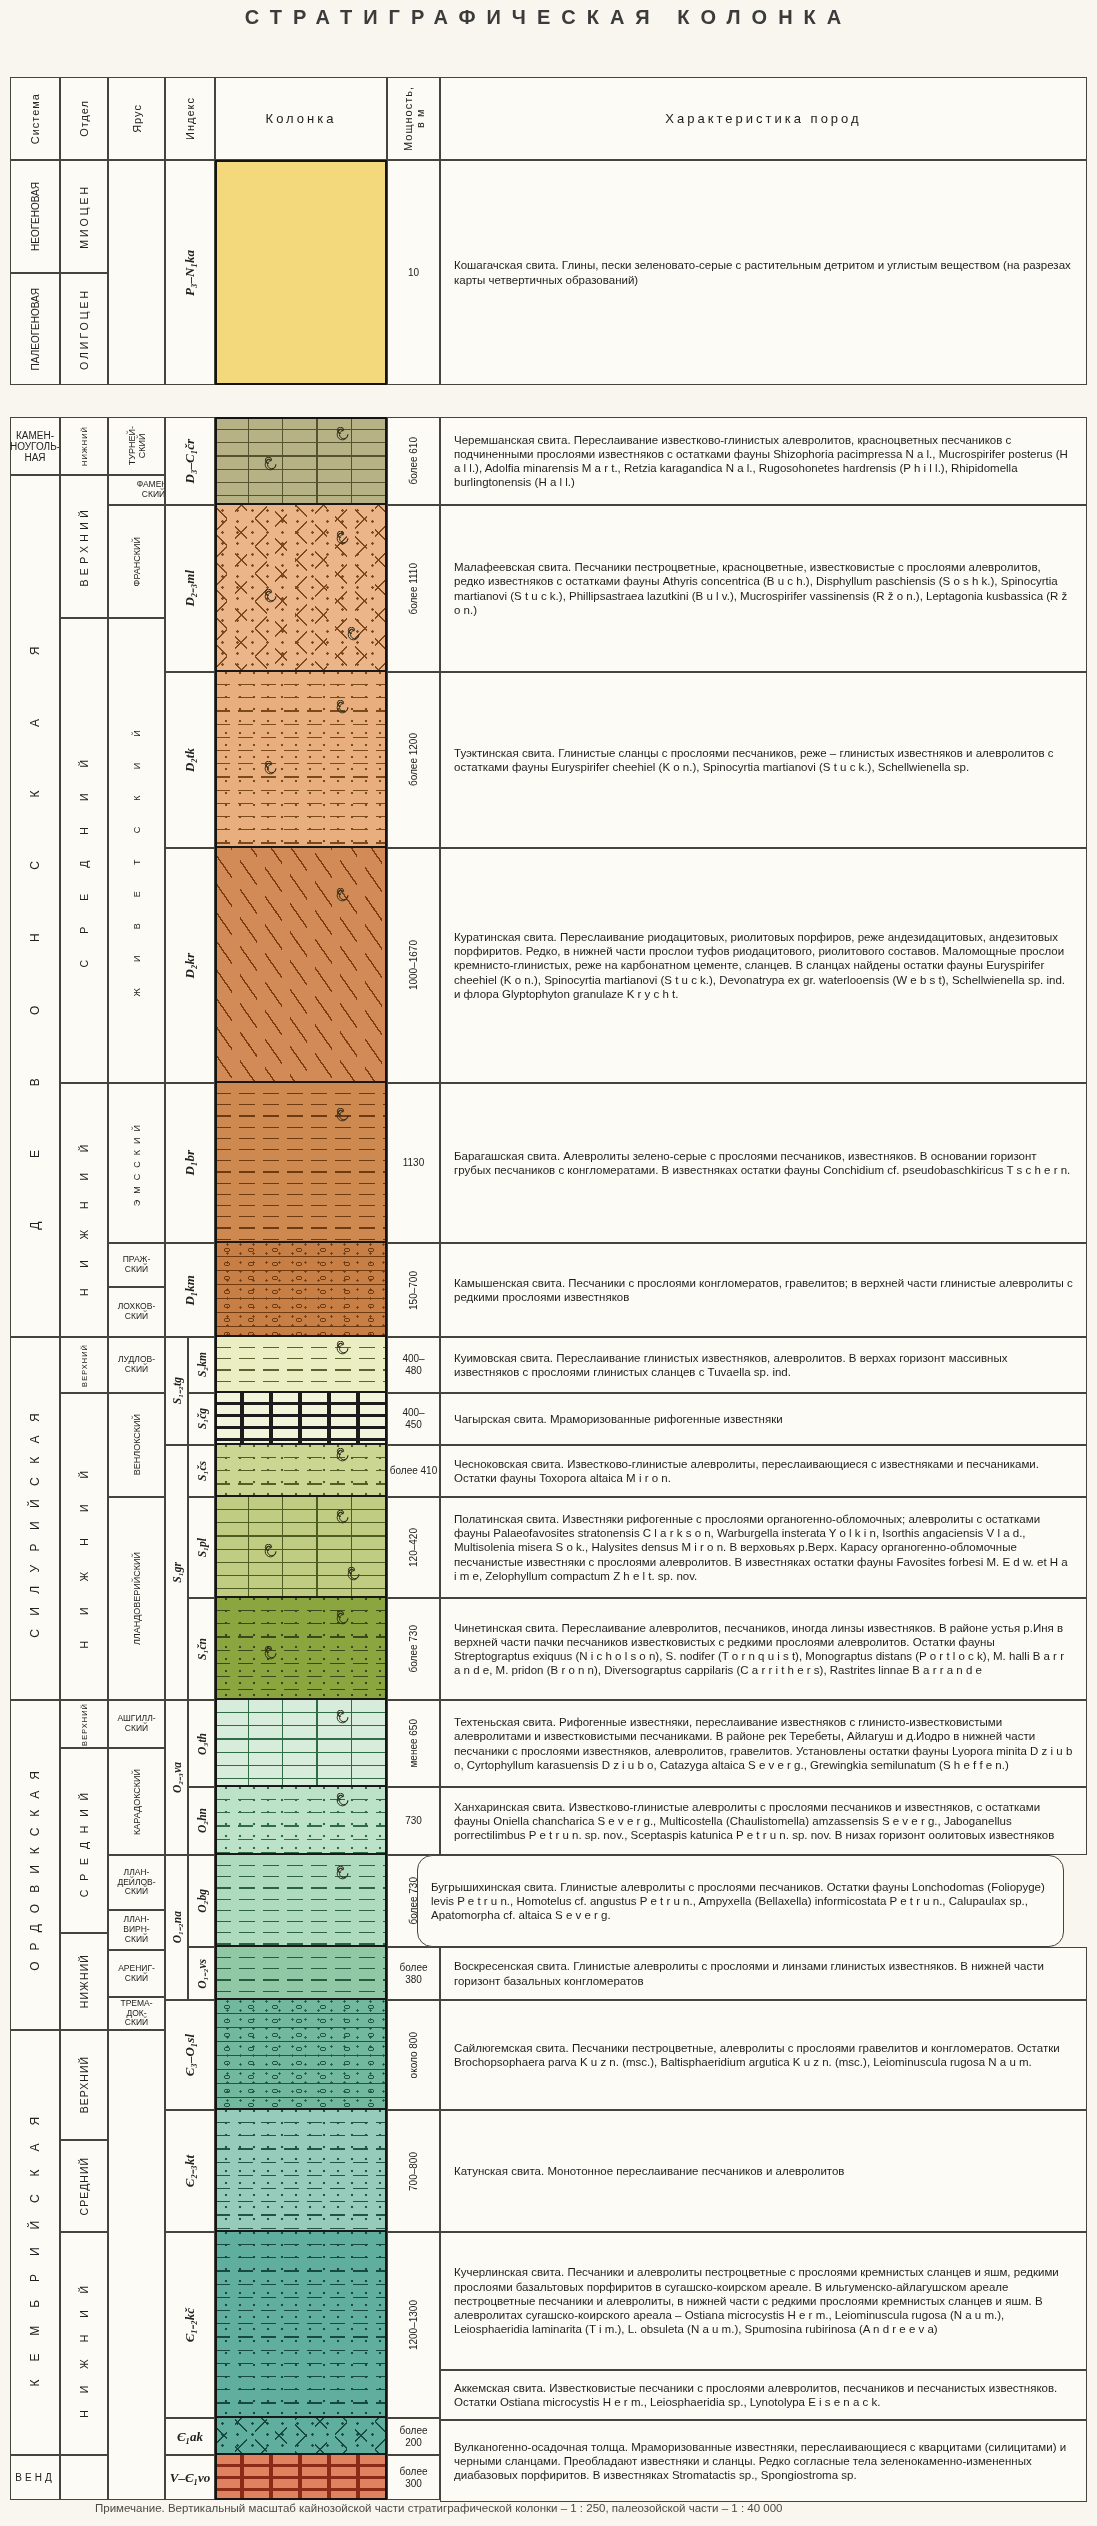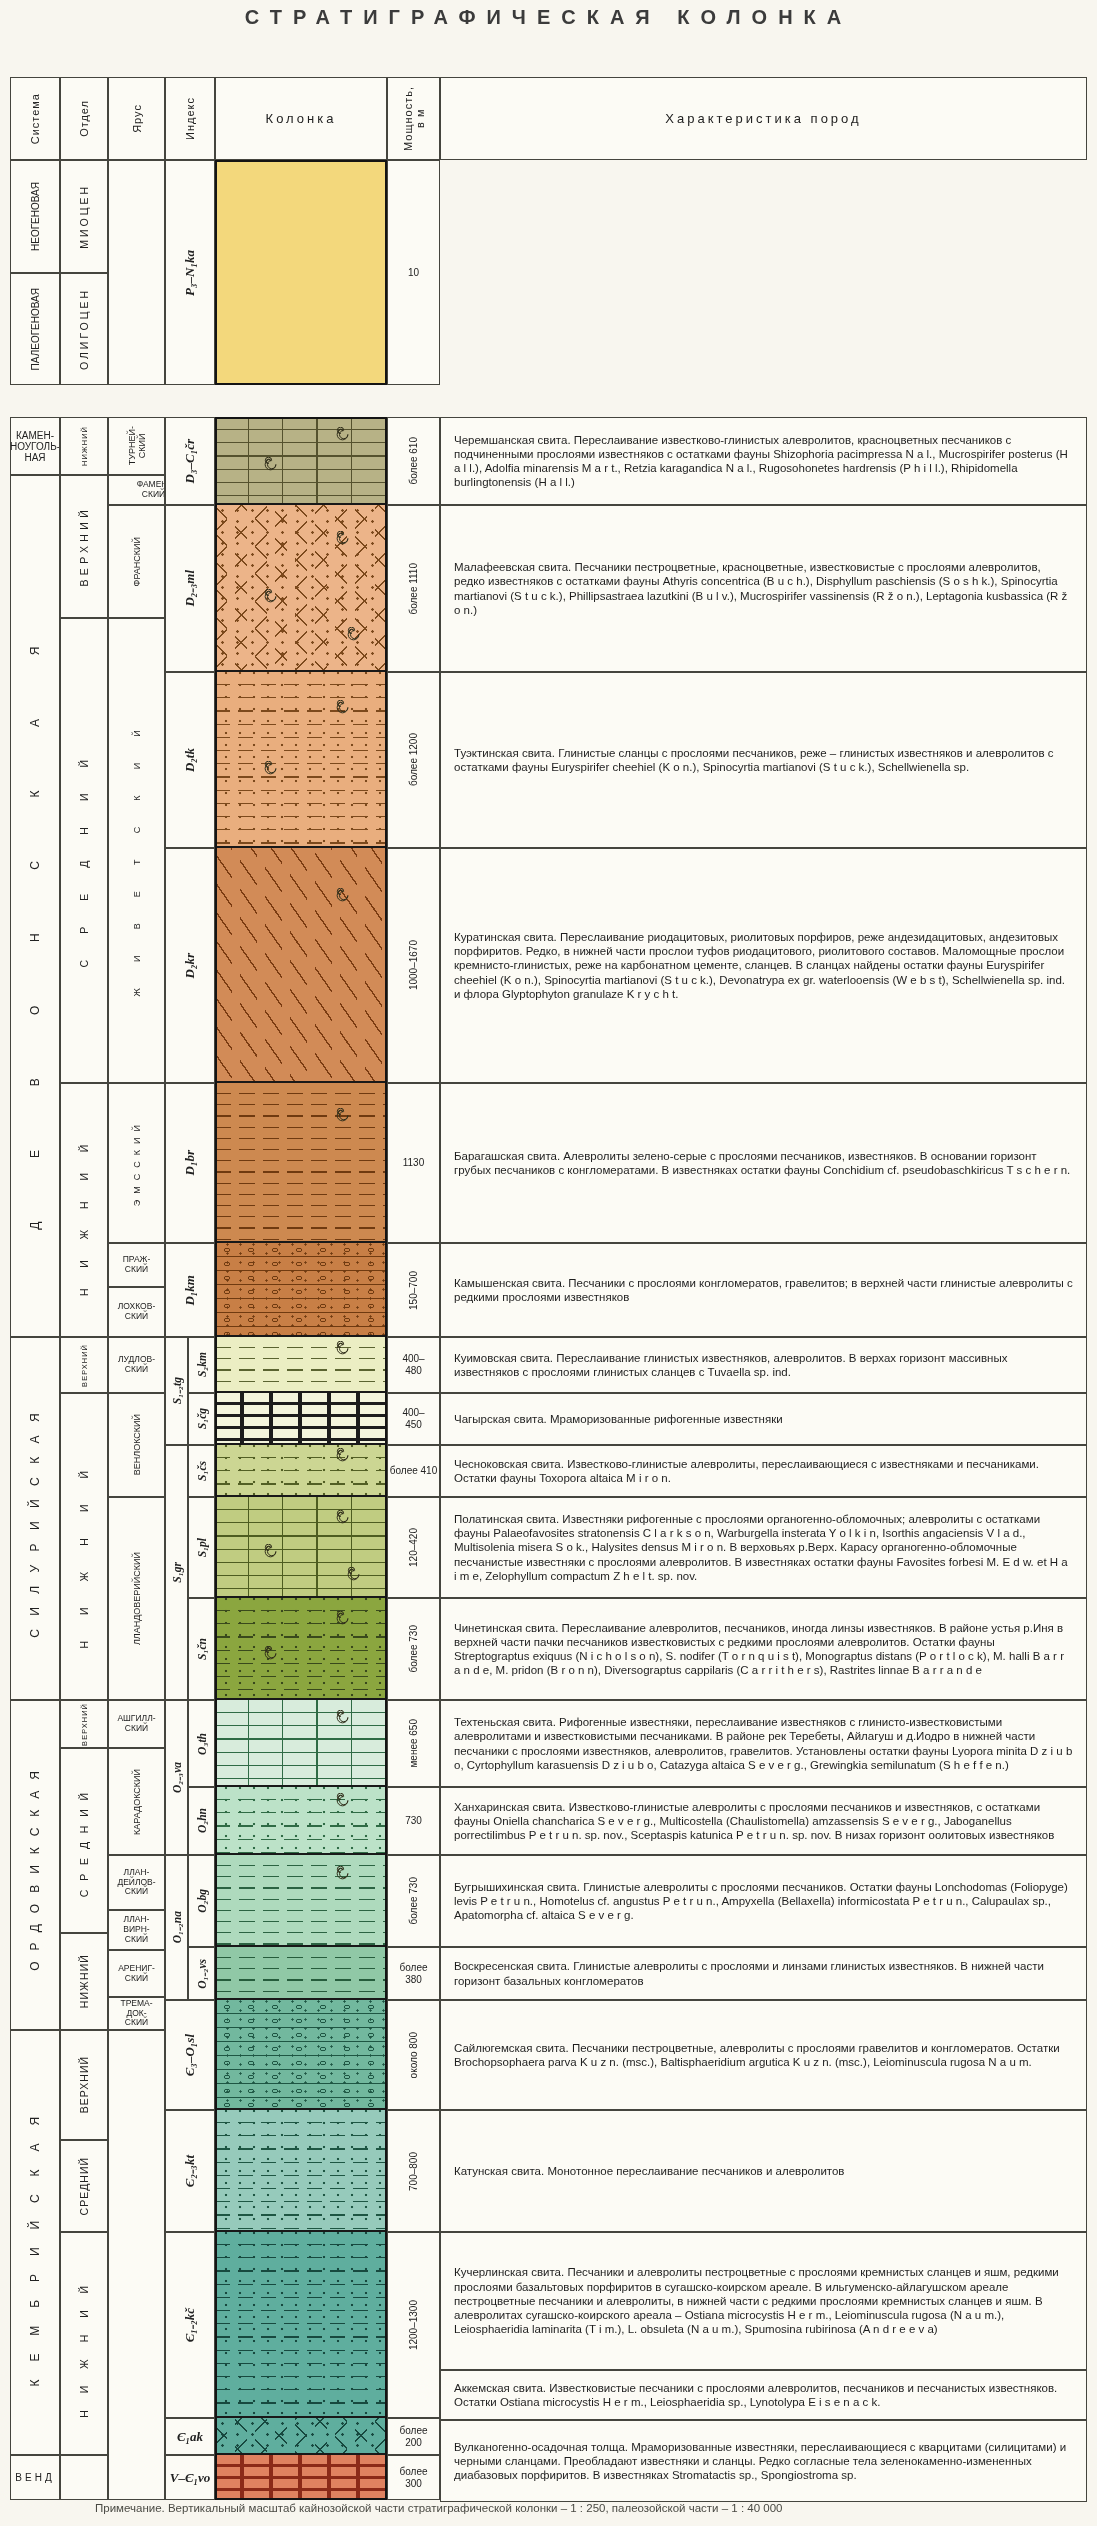--- a/index.html
+++ b/index.html
@@ -108,20 +108,23 @@
     <div class="cell yar" style="left:98px;top:83px;width:57px;height:225px">
         <span></span>
       </div>
     <div class="cell idx vt" style="left:155px;top:83px;width:50px;height:225px">
         <span>P₃–N₁ka</span>
       </div>
     <div class="czkol" style="background: rgb(243, 216, 124);"></div>
     <div class="cell mos" style="left:377px;top:83px;width:53px;height:225px">
         <span>10</span>
       </div>
+    <div class="cell des" style="left:430px;top:83px;width:647px;height:225px">
+        <span>Кошагачская свита. Глины, пески зеленовато-серые с растительным детритом и углистым веществом (на разрезах карты четвертичных образований)</span>
+      </div>
   </section>
 
   <section class="table pz" id="pz-cells">
       <div class="cell sys" style="left: 0px; width: 50px; top: 0px; height: 58px;">
         <span style="font-size: 10px;">КАМЕН-
 НОУГОЛЬ-
 НАЯ</span>
       </div>
       <div class="cell sys vt" style="left: 0px; width: 50px; top: 58px; height: 862px;">
         <span style="letter-spacing: 63.6222px;">ДЕВОНСКАЯ</span>
@@ -468,21 +471,21 @@
         <span>Ханхаринская свита. Известково-глинистые алевролиты с прослоями песчаников и известняков, с остатками фауны Oniella chancharica S e v e r g., Multicostella (Chaulistomella) amzassensis S e v e r g., Jaboganellus porrectilimbus P e t r u n. sp. nov., Sceptaspis katunica P e t r u n. sp. nov. В низах горизонт оолитовых известняков</span>
       </div>
       <div class="kol pat-dash" style="top: 1438px; height: 92px; background-color: rgb(174, 218, 189); --bg: #aedabd; --ln: #2b6342;">
         <div class="spiral" style="left: 74%; top: 20%;"><svg viewBox="0 0 18 18" width="15" height="15">
             <path d="M9 2.6 A6.4 6.4 0 1 0 15.4 9 A5 5 0 1 1 10.4 4 A3.8 3.8 0 1 0 6.6 7.8 A2.6 2.6 0 1 1 9.2 5.2" fill="none" stroke="#32301c" stroke-width="1.2"></path>
           </svg></div>
       </div>
       <div class="cell mos vt" style="left: 377px; width: 53px; top: 1438px; height: 92px;">
         <span>более 730</span>
       </div>
-      <div class="cell des" style="left: 430px; width: 647px; top: 1438px; height: 92px;">
+      <div class="cell des" style="left: 407px; width: 647px; top: 1438px; height: 92px; border-radius: 15px;">
         <span>Бугрышихинская свита. Глинистые алевролиты с прослоями песчаников. Остатки фауны Lonchodomas (Foliopyge) levis P e t r u n., Homotelus cf. angustus P e t r u n., Ampyxella (Bellaxella) informicostata P e t r u n., Calupaulax sp., Apatomorpha cf. altaica S e v e r g.</span>
       </div>
       <div class="kol pat-dash" style="top: 1530px; height: 53px; background-color: rgb(144, 200, 166); --bg: #90c8a6; --ln: #265c3c;"></div>
       <div class="cell mos" style="left: 377px; width: 53px; top: 1530px; height: 53px;">
         <span>более
 380</span>
       </div>
       <div class="cell des" style="left: 430px; width: 647px; top: 1530px; height: 53px;">
         <span>Воскресенская свита. Глинистые алевролиты с прослоями и линзами глинистых известняков. В нижней части горизонт базальных конгломератов</span>
       </div>

